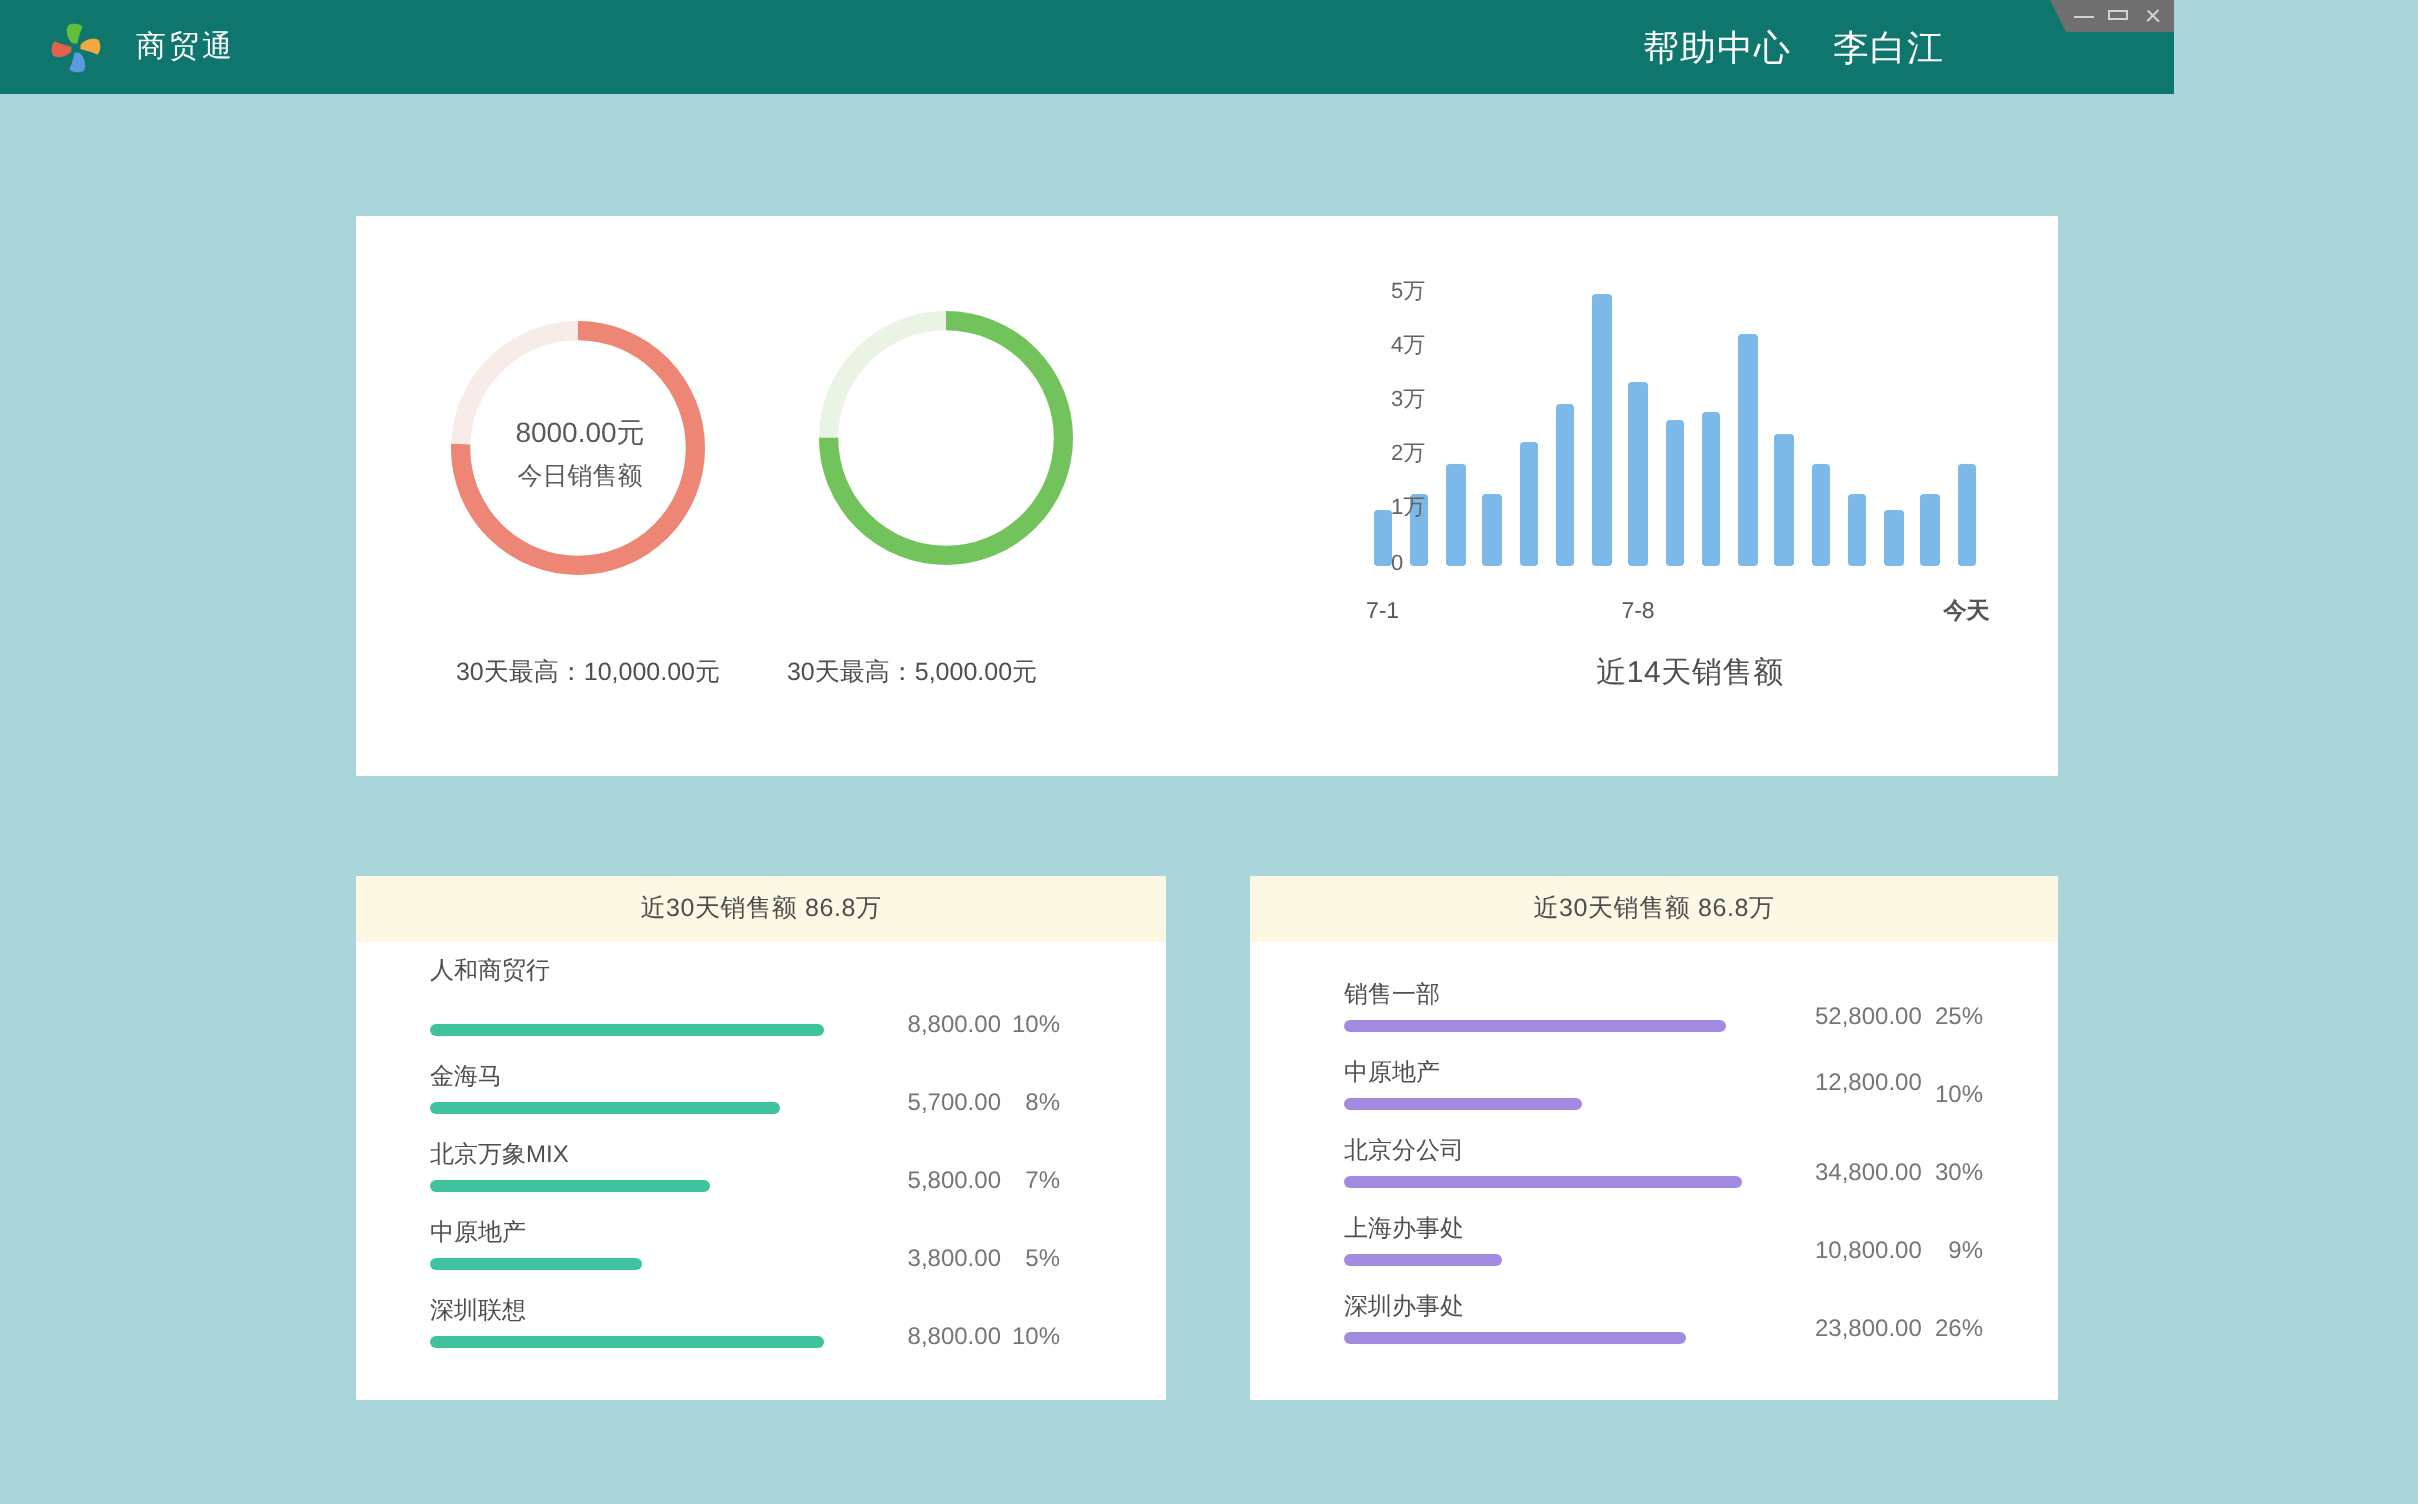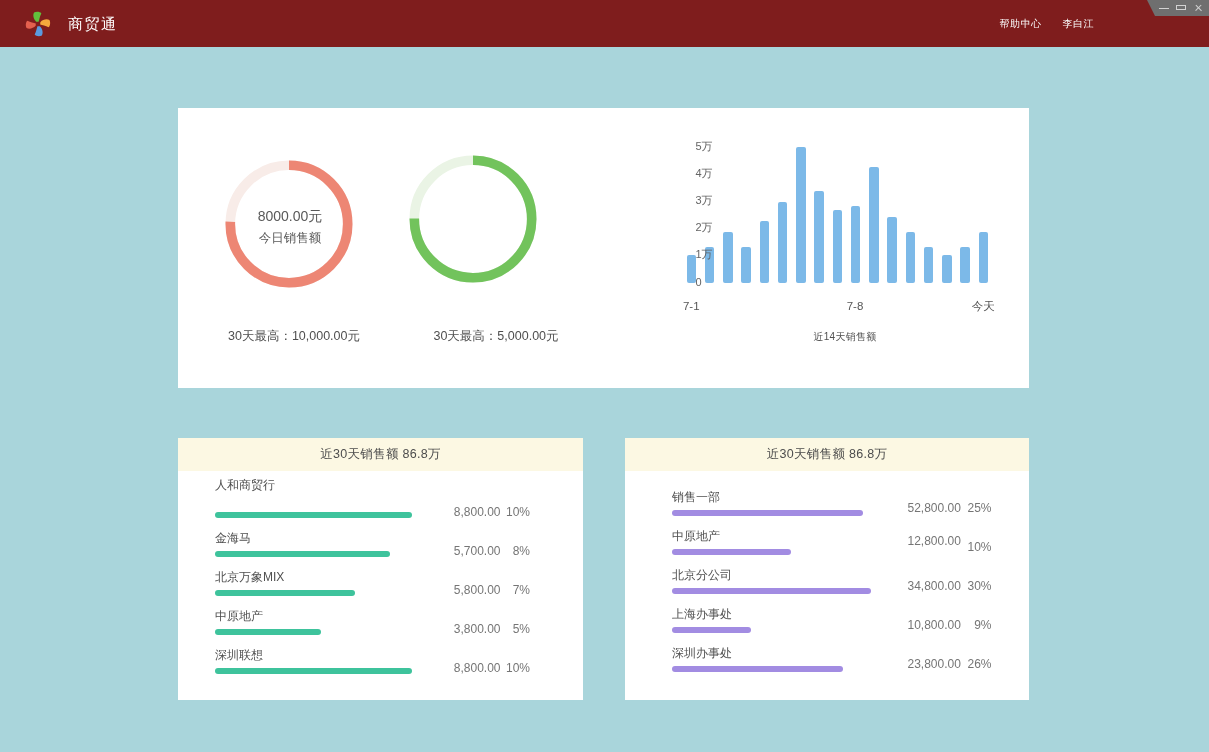--- a/index.html
+++ b/index.html
@@ -2,26 +2,26 @@
 <html><head>
 <meta charset="utf-8">
 <style>
   html,body{margin:0;padding:0;}
   body{width:1209px;height:752px;overflow:hidden;background:#a9d5db;
        font-family:"Liberation Sans","DejaVu Sans",sans-serif;
        -webkit-font-smoothing:antialiased;}
   .app{position:relative;width:1209px;height:752px;}
 
   
-  .titlebar{position:absolute;left:0;top:0;width:1209px;height:47px;background:#7f1d1d;text-decoration:underline;}
+  .titlebar{position:absolute;left:0;top:0;width:1087px;height:47px;background:#0f766e;text-decoration:underline;}
   .logo{position:absolute;left:25px;top:11px;width:25px;height:25px;}
   .app-title{position:absolute;left:68px;top:0;height:47px;line-height:47px;
              color:#fff;font-size:15px;letter-spacing:1.5px;}
   .hdr-menu{position:absolute;right:115px;top:0;height:47px;display:flex;align-items:center;gap:21px;}
-  .hdr-menu .hdr-link{color:#fcfcfc;font-size:10px;letter-spacing:0.5px;cursor:pointer;}
+  .hdr-menu .hdr-link{color:#fcfcfc;font-size:18px;letter-spacing:0.5px;cursor:pointer;}
   .win-controls{position:absolute;right:0;top:0;width:65px;height:16px;background:#6f6f6f;
                 clip-path:polygon(3px 0,65px 0,65px 16px,11px 16px);}
   .wc-min{position:absolute;left:15px;top:7.5px;width:9.5px;height:1.5px;background:#d2d2d2;}
   .wc-max{position:absolute;left:32px;top:4.5px;width:7.5px;height:3.5px;border:1.3px solid #d2d2d2;background:transparent;}
   .wc-close{position:absolute;left:51.5px;top:4.5px;width:6px;height:6px;}
   .wc-close:before,.wc-close:after{content:"";position:absolute;left:2.4px;top:-0.8px;width:1.3px;height:7.6px;background:#d2d2d2;}
   .wc-close:before{transform:rotate(45deg);}
   .wc-close:after{transform:rotate(-45deg);}
 
   
@@ -36,29 +36,29 @@
   .gauge-svg{position:absolute;}
   .g1{left:47px;top:52px;}
   .g2{left:231px;top:47px;}
   .gauge-text{position:absolute;top:0;width:160px;text-align:center;}
   .gt1{left:32px;}
   .gt2{left:216px;}
   .g-val{font-size:14px;color:#595959;height:20px;line-height:20px;margin-top:98px;}
   .g-lab{font-size:12.5px;color:#595959;height:16px;line-height:16px;margin-top:4px;}
   .g-max{position:absolute;width:260px;top:220px;text-align:center;font-size:12.5px;color:#4f4f4f;line-height:16px;}
   .gm1{left:-14px;}
-  .gm2{left:168px;padding-left:20px;}
+  .gm2{left:148px;}
 
   
   .chart{position:absolute;left:0;top:0;width:851px;height:280px;}
   .ylab{position:absolute;font-size:11px;color:#646464;height:14px;line-height:14px;margin-left:47px;}
   .xlab{position:absolute;font-size:11.5px;color:#565656;height:14px;line-height:14px;transform:translateX(-50%);}
   .cbar{position:absolute;border-radius:2px;}
   .chart-title{position:absolute;left:527px;top:221px;width:280px;text-align:center;
-               font-size:10px;color:#4f4f4f;line-height:15px;letter-spacing:0.3px;}
+               font-size:15px;color:#4f4f4f;line-height:15px;letter-spacing:0.3px;}
 
   
   .row{position:absolute;}
   .row-name{position:absolute;left:0;top:0;font-size:12px;color:#4f4f4f;white-space:nowrap;line-height:15px;}
   .row-bar{position:absolute;height:5.5px;border-radius:3px;}
   .row-val{position:absolute;font-size:12px;color:#757575;text-align:right;height:14px;line-height:14px;}
   .row-pct{position:absolute;font-size:12px;color:#757575;text-align:right;height:14px;line-height:14px;}
 </style>
 </head>
 <body>
@@ -124,22 +124,22 @@
         <div class="cbar" style="left: 764px; width: 9.5px; top: 147.045px; height: 28.455px; background: rgb(124, 185, 232);"></div>
         <div class="cbar" style="left: 782.25px; width: 9.5px; top: 138.915px; height: 36.585px; background: rgb(124, 185, 232);"></div>
         <div class="cbar" style="left: 800.5px; width: 9.5px; top: 124.01px; height: 51.49px; background: rgb(124, 185, 232);"></div>
         <div class="ylab" style="left: 470.5px; top: 166.5px;">0</div>
         <div class="ylab" style="left: 470.5px; top: 139.4px;">1万</div>
         <div class="ylab" style="left: 470.5px; top: 112.3px;">2万</div>
         <div class="ylab" style="left: 470.5px; top: 85.2px;">3万</div>
         <div class="ylab" style="left: 470.5px; top: 58.1px;">4万</div>
         <div class="ylab" style="left: 470.5px; top: 31px;">5万</div>
         <div class="xlab" style="left: 513.25px; top: 190.5px;">7-1</div>
-        <div class="xlab" style="left: 641px; top: 190.5px; margin-left: 36px;">7-8</div>
-        <div class="xlab" style="left: 805.25px; top: 190.5px;">今天</div>
+        <div class="xlab" style="left: 641px; top: 190.5px;">7-8</div>
+        <div class="xlab" style="left: 805.25px; top: 190.5px; font-weight: bold;">今天</div>
       </div>
   </section>
 
   <section class="card card-left">
     <div class="card-hd">近30天销售额 86.8万</div>
     <div class="rows" id="rows0">
         <div class="row">
           <div class="row-name" style="left:37px;top:40px">人和商贸行</div>
           <div class="row-bar" style="left:37px;top:74px;width:197px;background:#3ec39c"></div>
           <div class="row-val" style="left:232.5px;top:67px;width:90px">8,800.00</div>

